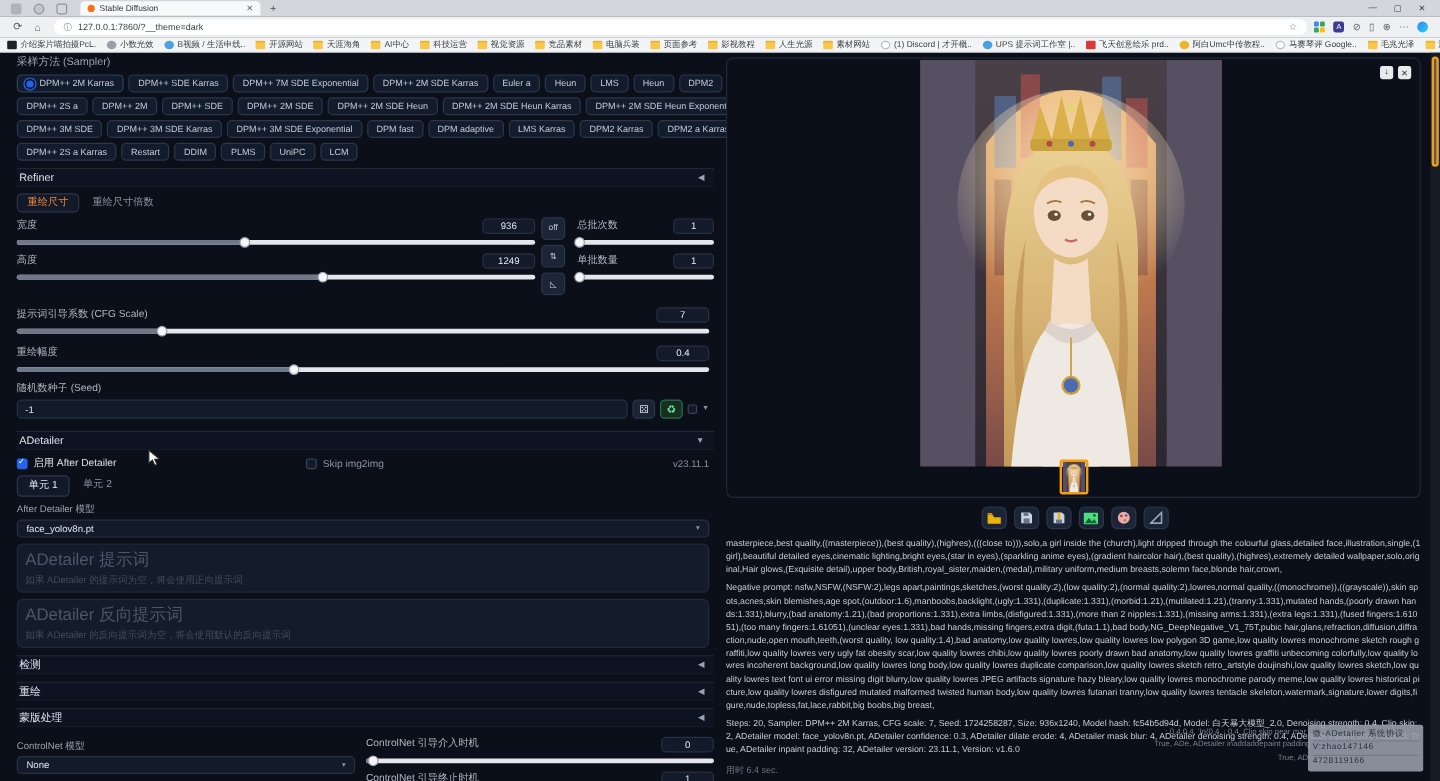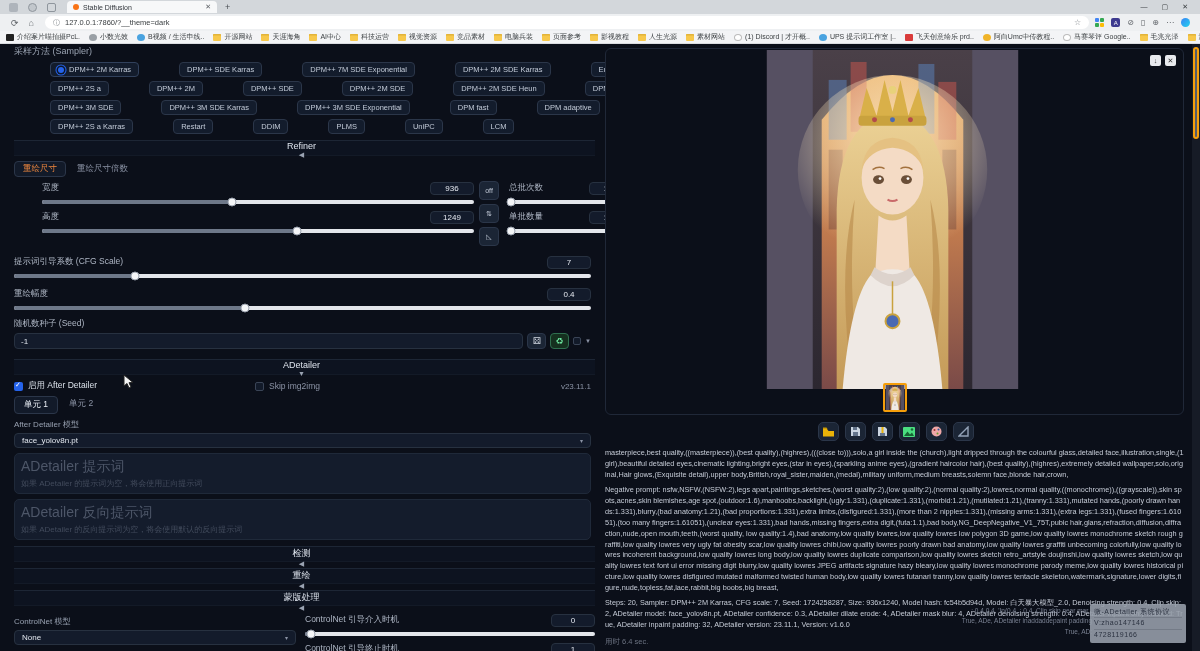--- a/index.html
+++ b/index.html
@@ -54,36 +54,36 @@
   .right-panel { width:595px; flex:none; padding:4px 6px 0 8px; position:relative; }
   .page-scrollbar { position:absolute; right:0; top:0; width:8px; height:607px; background:#161b26; }
   .page-scrollbar .thumb { position:absolute; top:3px; left:1px; width:6px; height:92px;
     background:#555d6b; border-radius:3px; }
 
   .section-label { font-size:9px; color:#9aa3b2; }
   .samp-row { display:flex; gap:4px; margin-top:4px; width:581px; }
   .samp-row.grow .samp-btn { flex:1; }
   .samp-btn { height:15px; background:#131c2c; border:1px solid #2b3649; border-radius:4px;
     color:#c3cbd8; font-size:7.5px; padding:0 7px; display:flex; align-items:center; justify-content:center;
-    white-space:nowrap; font-family:inherit;margin-left:36px; }
+    white-space:nowrap; font-family:inherit; }
   .samp-btn .radio { display:none; width:6px; height:6px; border-radius:50%;
     background:#2563eb; box-shadow:0 0 0 1.5px #0e1726, 0 0 0 2.5px #2563eb; margin-right:5px; }
   .samp-btn.selected { border-color:#31415c; }
   .samp-btn.selected .radio { display:inline-block; }
 
   .acc-header { margin-top:6px; height:16px; display:flex; align-items:center; justify-content:space-between;
     border-top:1px solid #1d2635; border-bottom:1px solid #131a27; padding:0 8px 0 2px;
-    font-size:9px; color:#dde3ec; background:#0d1320; width:581px;flex-direction:column; }
+    font-size:9px; color:#dde3ec; background:#0d1320; width:581px; }
   .acc-arrow { font-size:7px; color:#9aa3b2; }
 
   .size-tabs { display:flex; gap:2px; margin-top:5px; }
   .size-tab { font-size:8.5px; padding:1px 8px; color:#8b93a5; border:1px solid transparent; }
   .size-tab.active { color:#f0883e; border:1px solid #2b3649; border-radius:4px; background:#121a29; }
 
-  .size-block { display:flex; margin-top:4px; width:581px;margin-left:28px; }
+  .size-block { display:flex; margin-top:4px; width:581px; }
   .size-left { width:432px; }
   .side-btns { width:22px; margin-left:5px; display:flex; flex-direction:column; gap:4px; }
   .mini-btn { width:20px; height:19px; background:#1b2535; border:1px solid #2b3649; border-radius:4px;
     color:#c3cbd8; font-size:7px; display:flex; align-items:center; justify-content:center; }
   .batch-col { width:114px; margin-left:8px; }
 
   .slider-head { display:flex; justify-content:space-between; align-items:center; height:14px; }
   .slider-label { font-size:8.5px; color:#aeb6c4; }
   .value-box { min-width:44px; height:13px; background:#131b2b; border:1px solid #273140; border-radius:4px;
     color:#e5e9f0; font-size:8px; display:flex; align-items:center; justify-content:center; padding:0 4px; }

